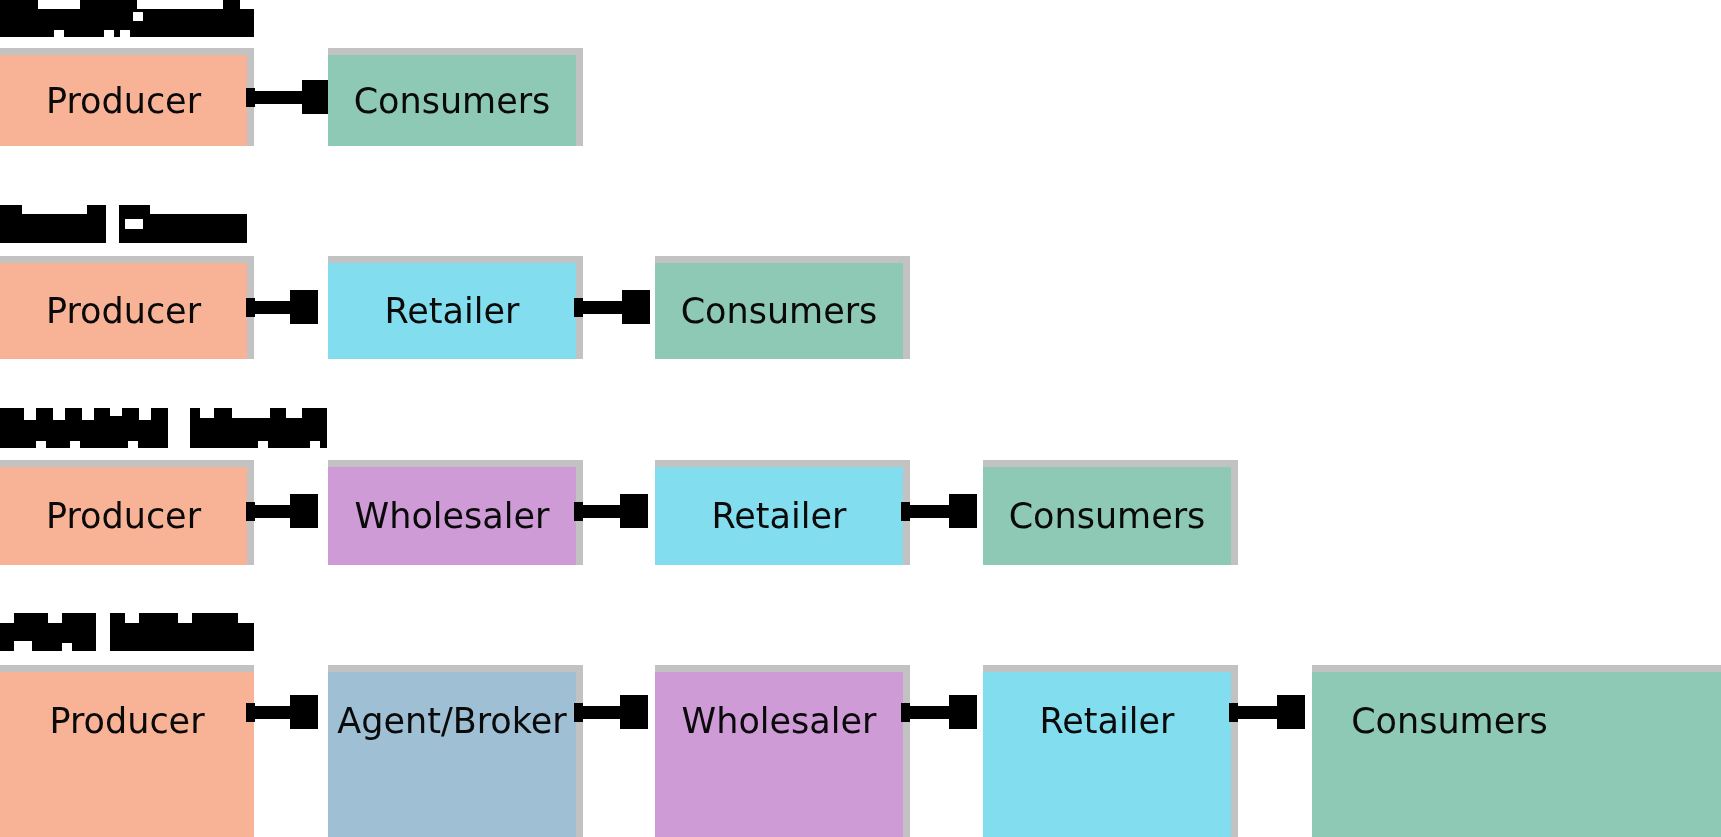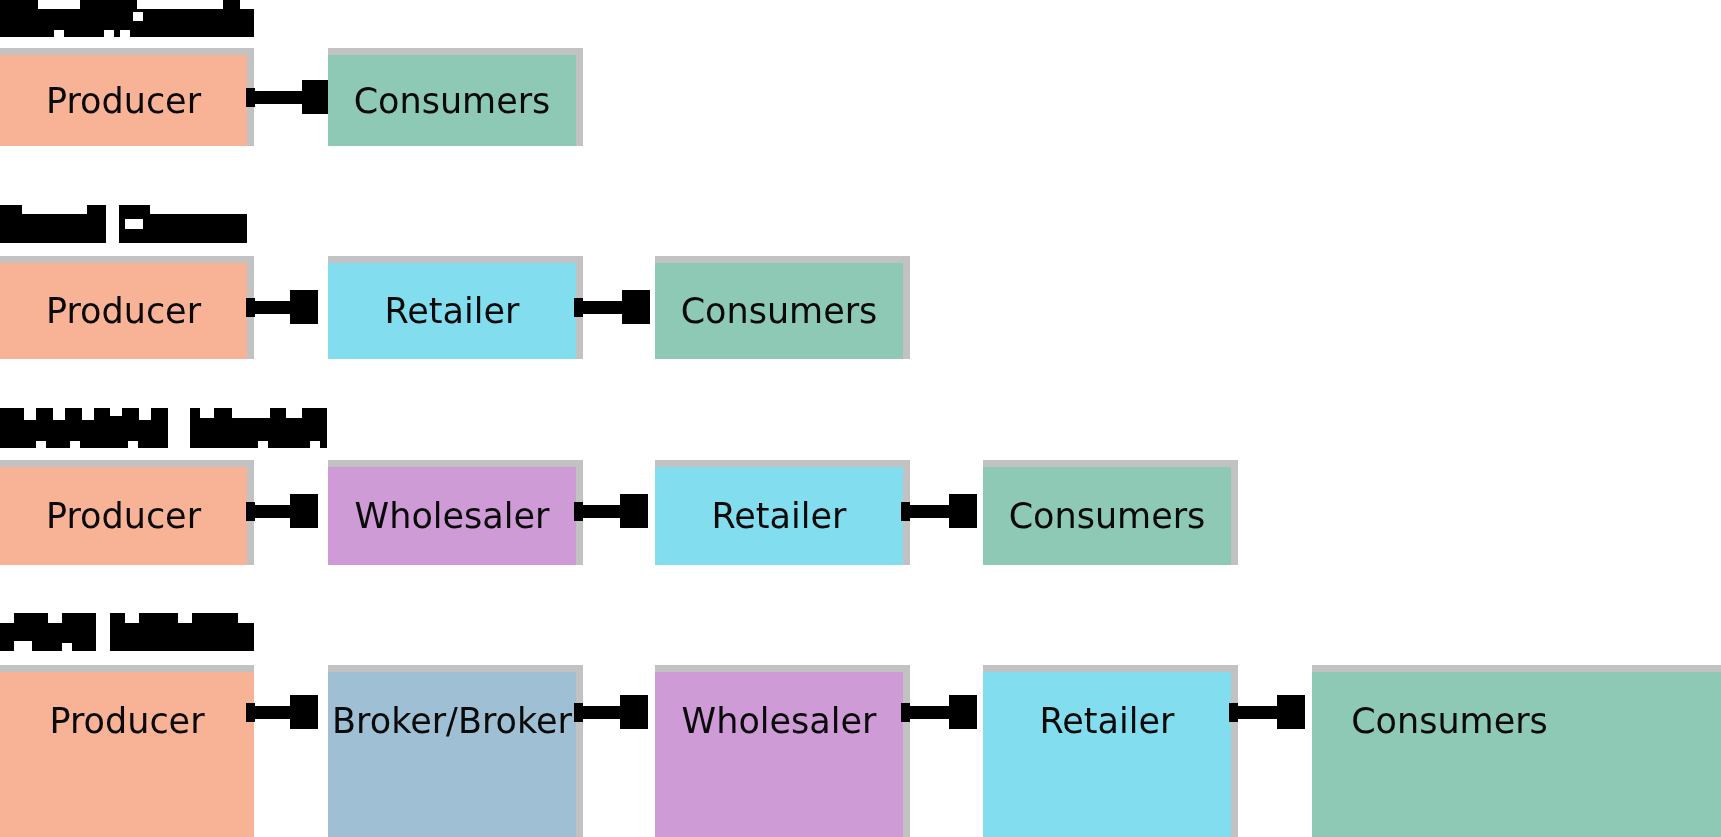--- a/index.html
+++ b/index.html
@@ -234,21 +234,21 @@
       <span class="node-label" style="position:relative; top:-34px;">Producer</span>
     </div>
 
     <div class="arrow" style="left:250px; top:99px; width:84px;">
       <span class="tail"></span>
       <span class="shaft" style="width:58px;"></span>
       <span class="head" style="left:40px;"></span>
     </div>
 
     <div class="node-box" style="left:328px; top:52px; width:255px; height:172px; background:#9ebfd4;">
-      <span class="node-label" style="position:relative; top:-34px;">Broker/Broker</span>
+      <span class="node-label" style="position:relative; top:-34px;">Agent/Broker</span>
     </div>
 
     <div class="arrow" style="left:578px; top:99px; width:84px;">
       <span class="tail"></span>
       <span class="shaft" style="width:60px;"></span>
       <span class="head" style="left:42px;"></span>
     </div>
 
     <div class="node-box" style="left:655px; top:52px; width:255px; height:172px; background:#ce9bd7;">
       <span class="node-label" style="position:relative; top:-34px;">Wholesaler</span>

